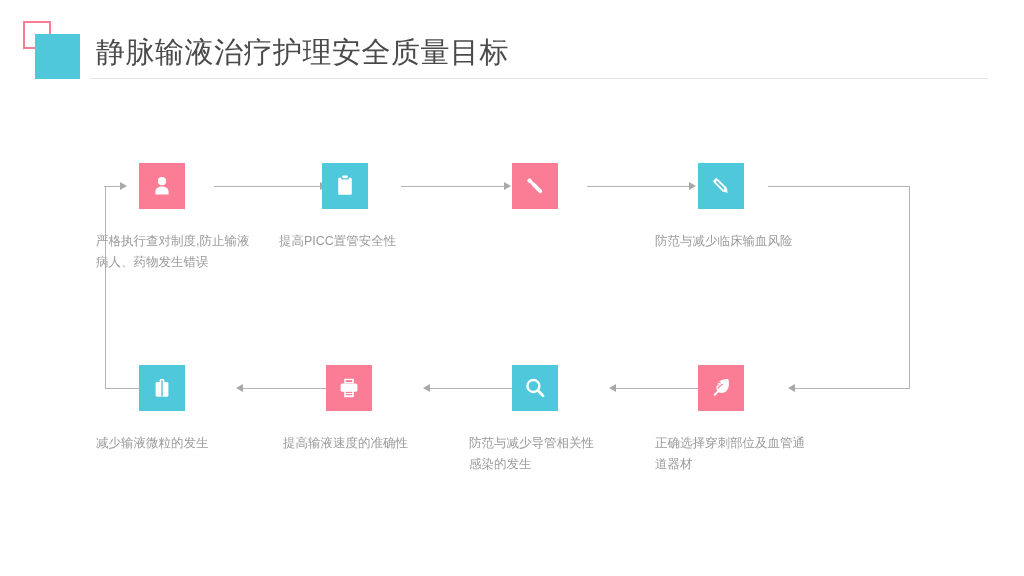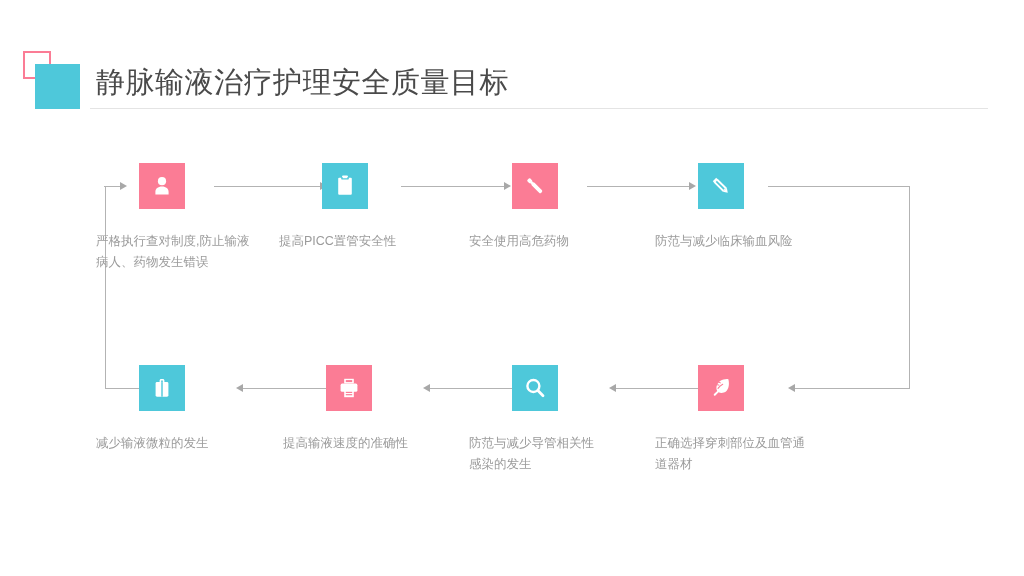--- a/index.html
+++ b/index.html
@@ -15,21 +15,20 @@
     position: relative;
   }
 
   
   #header {
     position: absolute;
     left: 0;
     top: 0;
     width: 1024px;
     height: 90px;
-    margin-top: 30px;
   }
   #deco-square-outline {
     position: absolute;
     left: 23px;
     top: 21px;
     width: 28px;
     height: 28px;
     border: 2px solid #fb7c95;
     background: transparent;
     box-sizing: border-box;
@@ -231,21 +230,20 @@
   <div class="node" id="node-3">
     <div class="node-icon pink">
       <svg width="24" height="24" viewBox="0 0 24 24" aria-hidden="true">
         <g transform="rotate(-45 12 12)">
           <rect x="10.0" y="2.4" width="4.0" height="4.4" rx="1.1" fill="#ffffff"></rect>
           <rect x="10.7" y="6.4" width="2.6" height="1.8" fill="#ffffff"></rect>
           <rect x="10.1" y="7.9" width="3.8" height="13.3" rx="1.5" fill="#ffffff"></rect>
         </g>
       </svg>
     </div>
-    <div class="node-label">安全使用高危药物</div>
   </div>
 
   <div class="node" id="node-4">
     <div class="node-icon teal">
       <svg width="24" height="24" viewBox="0 0 24 24" aria-hidden="true">
         <g transform="rotate(-45 12 12)">
           <path d="M9.6 2.8h4.8v2.0H9.6z" fill="#ffffff"></path>
           <rect x="9.2" y="4.4" width="5.6" height="13.0" fill="#ffffff"></rect>
           <path d="M9.2 17.4h5.6L12 21.6z" fill="#ffffff"></path>
           <rect x="11.2" y="5.4" width="1.6" height="11.0" fill="#4ec8da"></rect>

